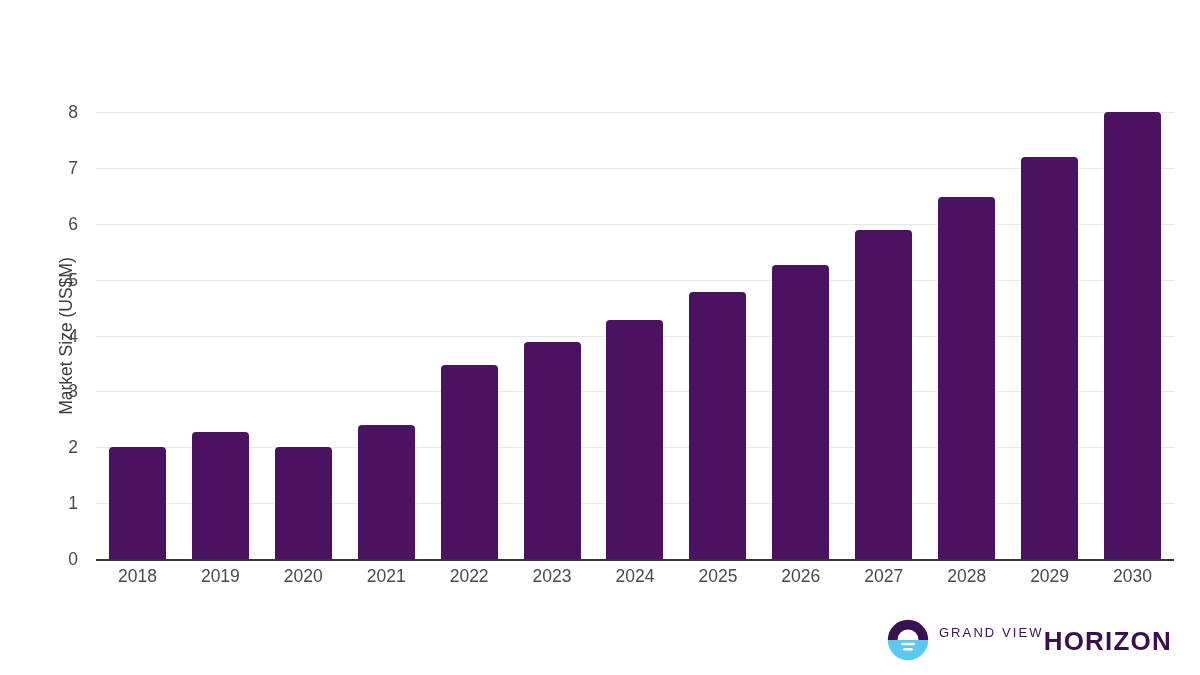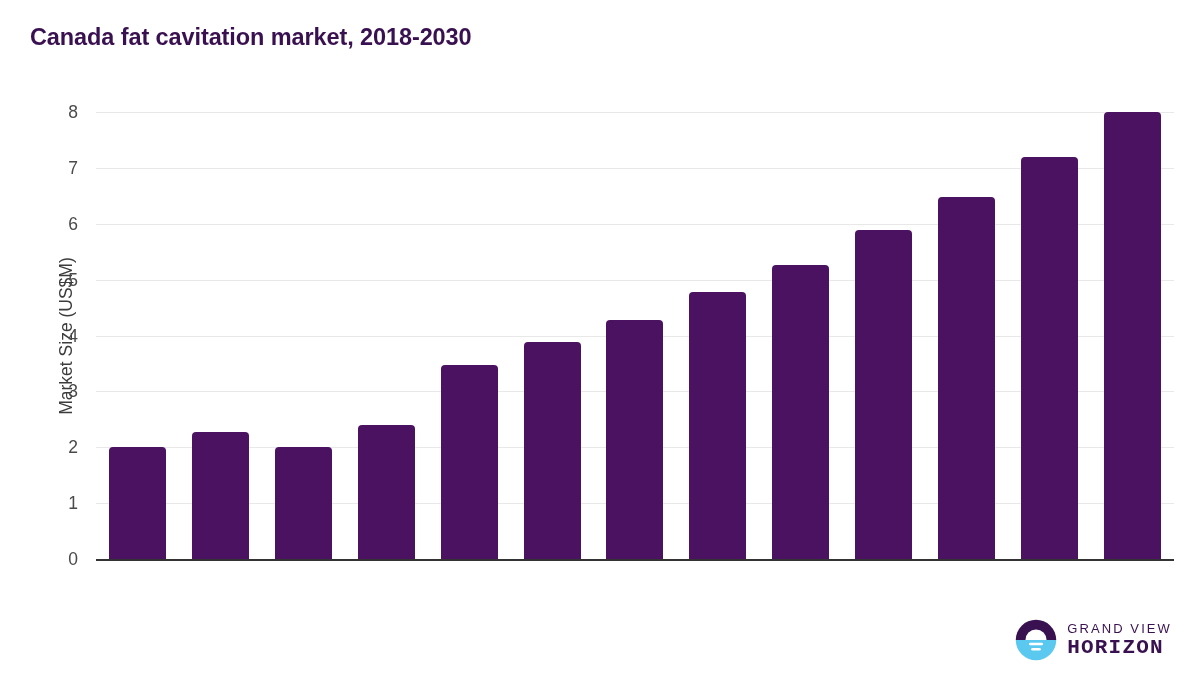--- a/index.html
+++ b/index.html
@@ -119,42 +119,40 @@
     white-space: nowrap;
   }
   #logo {
     position: absolute;
     right: 28px; top: 618px;
     display: flex;
     align-items: center;
     gap: 9px;
   }
   #logo-mark { width: 44px; height: 44px; display: block; }
-  #logo-text { display: flex; flex-direction: column; line-height: 1; }
+  #logo-text { display: flex; flex-direction: row; line-height: 1; }
   #logo-text-top {
     font-size: 13px;
     letter-spacing: 2.1px;
     color: #3A1150;
     font-weight: normal;
   }
   #logo-text-bottom {
-    font-size: 21px;
+    font-size: 26px;
     letter-spacing: 1.2px;
     color: #3A1150;
     font-weight: bold;
     margin-top: 2px;
-    font-family: Liberation Mono, monospace;
   }
 </style>
 </head>
 <body>
 
 <div id="page">
 
-  <div id="chart-title">Canada fat cavitation market, 2018-2030</div>
 
   <div id="y-axis-title-wrap">
     <div id="y-axis-title">Market Size (US$M)</div>
   </div>
 
   <div id="y-axis-labels">
       <div class="y-tick" style="top: 447px;">0</div>
       <div class="y-tick" style="top: 391.125px;">1</div>
       <div class="y-tick" style="top: 335.25px;">2</div>
       <div class="y-tick" style="top: 279.375px;">3</div>
@@ -213,20 +211,35 @@
         </div>
         <div class="bar-slot">
           <div class="bar" title="2029: 7.2" style="height: 402.3px; background: rgb(74, 18, 96);"></div>
         </div>
         <div class="bar-slot">
           <div class="bar" title="2030: 8" style="height: 447px; background: rgb(74, 18, 96);"></div>
         </div>
       </div>
   </div>
 
+  <div id="x-axis-labels">
+      <div class="x-tick">2018</div>
+      <div class="x-tick">2019</div>
+      <div class="x-tick">2020</div>
+      <div class="x-tick">2021</div>
+      <div class="x-tick">2022</div>
+      <div class="x-tick">2023</div>
+      <div class="x-tick">2024</div>
+      <div class="x-tick">2025</div>
+      <div class="x-tick">2026</div>
+      <div class="x-tick">2027</div>
+      <div class="x-tick">2028</div>
+      <div class="x-tick">2029</div>
+      <div class="x-tick">2030</div>
+    </div>
 
 
   <div id="logo">
     <svg id="logo-mark" viewBox="0 0 100 100">
       <defs>
         <clipPath id="circ">
             <circle cx="50" cy="50" r="46"></circle>
           </clipPath>
       </defs>
       <g clip-path="url(#circ)">

